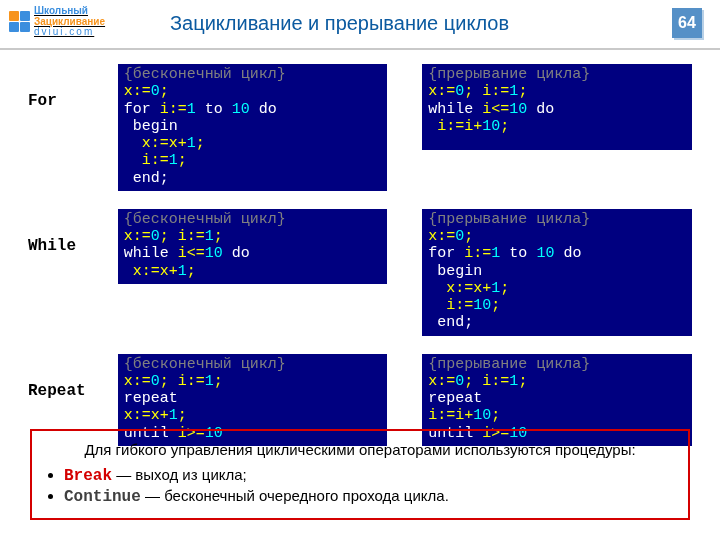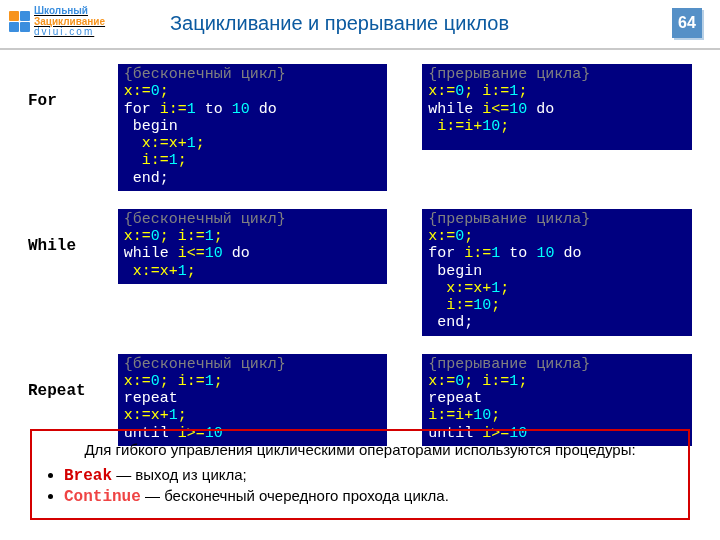--- a/index.html
+++ b/index.html
@@ -111,21 +111,21 @@
     border: 2px solid #d40000;
     padding: 10px 14px 12px 14px;
     font-size: 15px;
     color: #000;
   }
   .footbox .intro { text-align: center; margin-bottom: 8px; }
   .footbox ul { list-style: disc; padding-left: 18px; }
   .footbox li { margin-top: 2px; }
   .kw { font-family: "Courier New", monospace; font-weight: bold; font-size: 16px; }
   .break { color: #d40000; margin-top: 8px; }
-  .cont { color: #ef4444; }
+  .cont { color: #404040; }
 </style>
 </head>
 <body>
 
 <div class="header">
   <div class="logo">
     <div class="logo-mark">
       <span class="lm1"></span>
         <span class="lm2"></span>
         <span class="lm3"></span>

